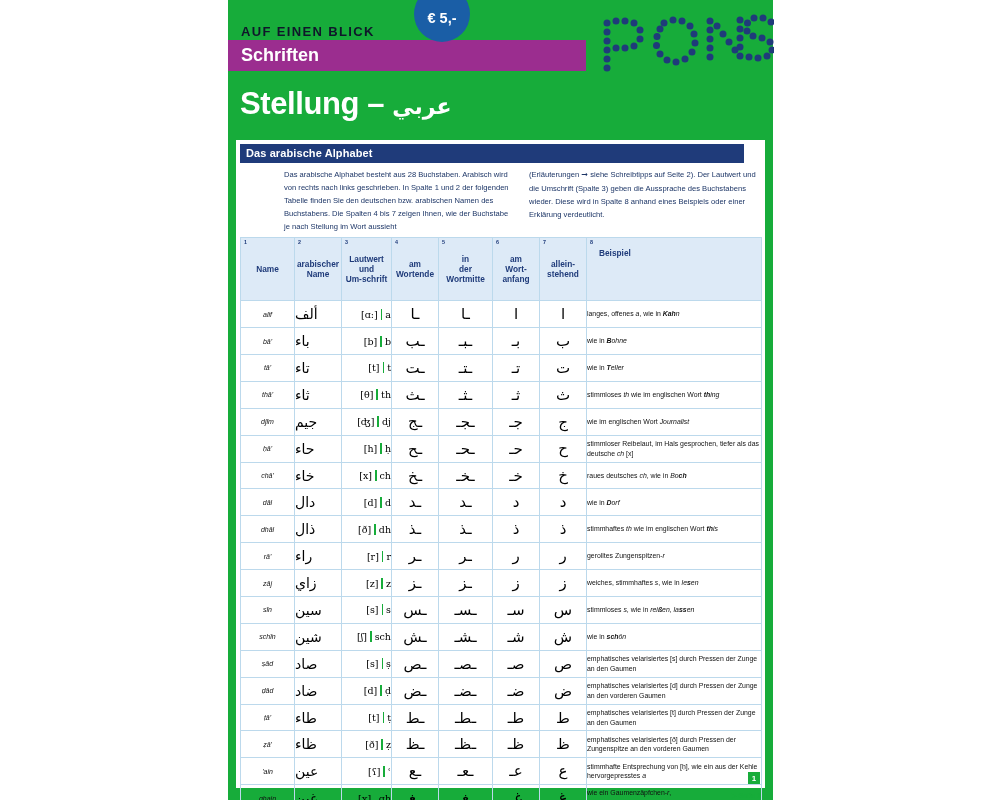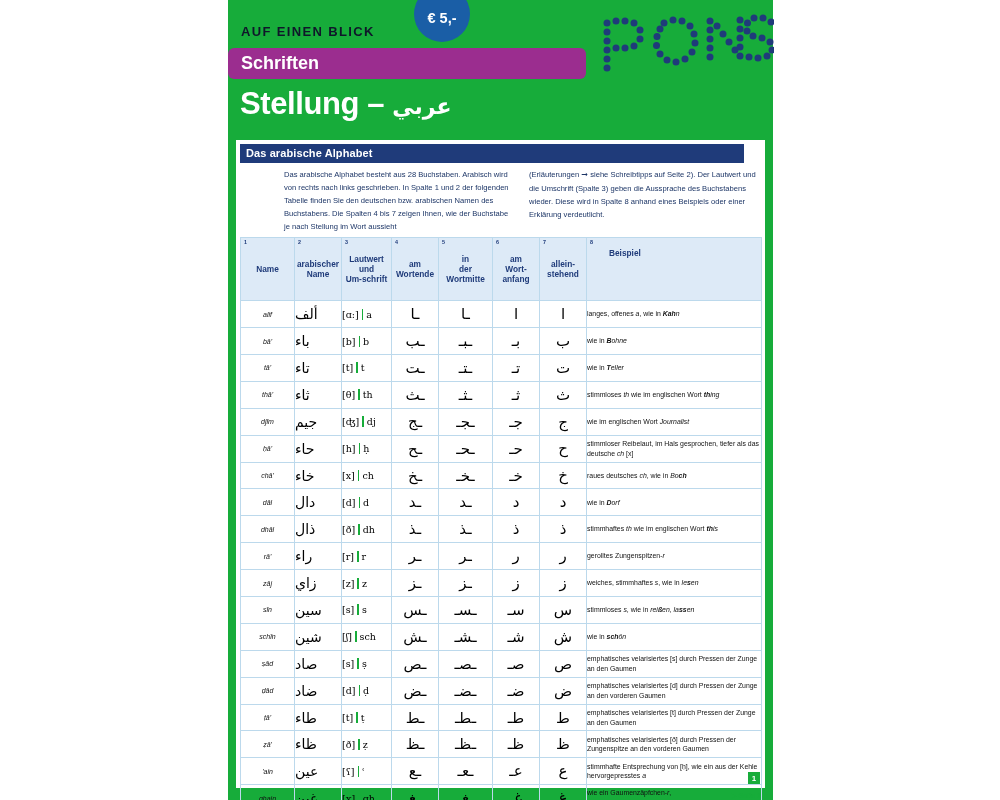--- a/index.html
+++ b/index.html
@@ -30,24 +30,23 @@
     padding-bottom:16px;box-sizing:border-box;
     z-index:6;
   }
   .pons-logo{
     position:absolute;right:-1px;top:14px;
     width:175px;height:62px;
     z-index:4;
   }
   .pons-logo svg{display:block;width:175px;height:62px;}
   .magenta-bar{
-    position:absolute;left:0;top:48px;width:358px;height:31px;
+    position:absolute;left:0;top:40px;width:358px;height:31px;
     background:#9b2d8f;
     z-index:5;
-    border-radius:6px;
   }
   .magenta-bar span{
     position:absolute;left:13px;top:5px;
     color:#ffffff;font-size:18px;font-weight:700;
   }
   .main-title{
     position:absolute;left:12px;top:86px;
     color:#ffffff;font-size:31px;font-weight:700;
     letter-spacing:-0.4px;
     white-space:nowrap;
@@ -101,36 +100,36 @@
     height:52px;
     position:relative;
     padding:10px 1px 3px 1px;
     line-height:1.22;
   }
   thead th .num{
     position:absolute;left:3px;top:1px;
     font-size:5.4px;font-weight:700;
     color:#1f3b7a;
   }
-  thead th.beispiel{text-align:left;padding-left:22px;vertical-align:top;padding-top:10px;}
+  thead th.beispiel{text-align:left;padding-left:12px;vertical-align:top;padding-top:10px;}
   tbody tr{height:26.9px;}
   td.name{
     text-align:center;font-style:italic;
     font-size:7px;color:#111;
   }
   td.arname{
     text-align:left;
     font-size:14px;
     font-family:"DejaVu Sans",sans-serif;
     direction:rtl;
     color:#000;
     padding-right:4px;
   }
   td.laut{
-    text-align:left;
+    text-align:right;
     font-family:"DejaVu Serif","Liberation Serif",serif;
     font-size:9.5px;color:#000;
     white-space:nowrap;
   }
   td.laut .ipa{display:inline-block;}
   td.laut .sep{
     display:inline-block;width:1.6px;height:11px;
     background:#17ac3a;vertical-align:-2px;margin:0 3px;
   }
   td.form{

